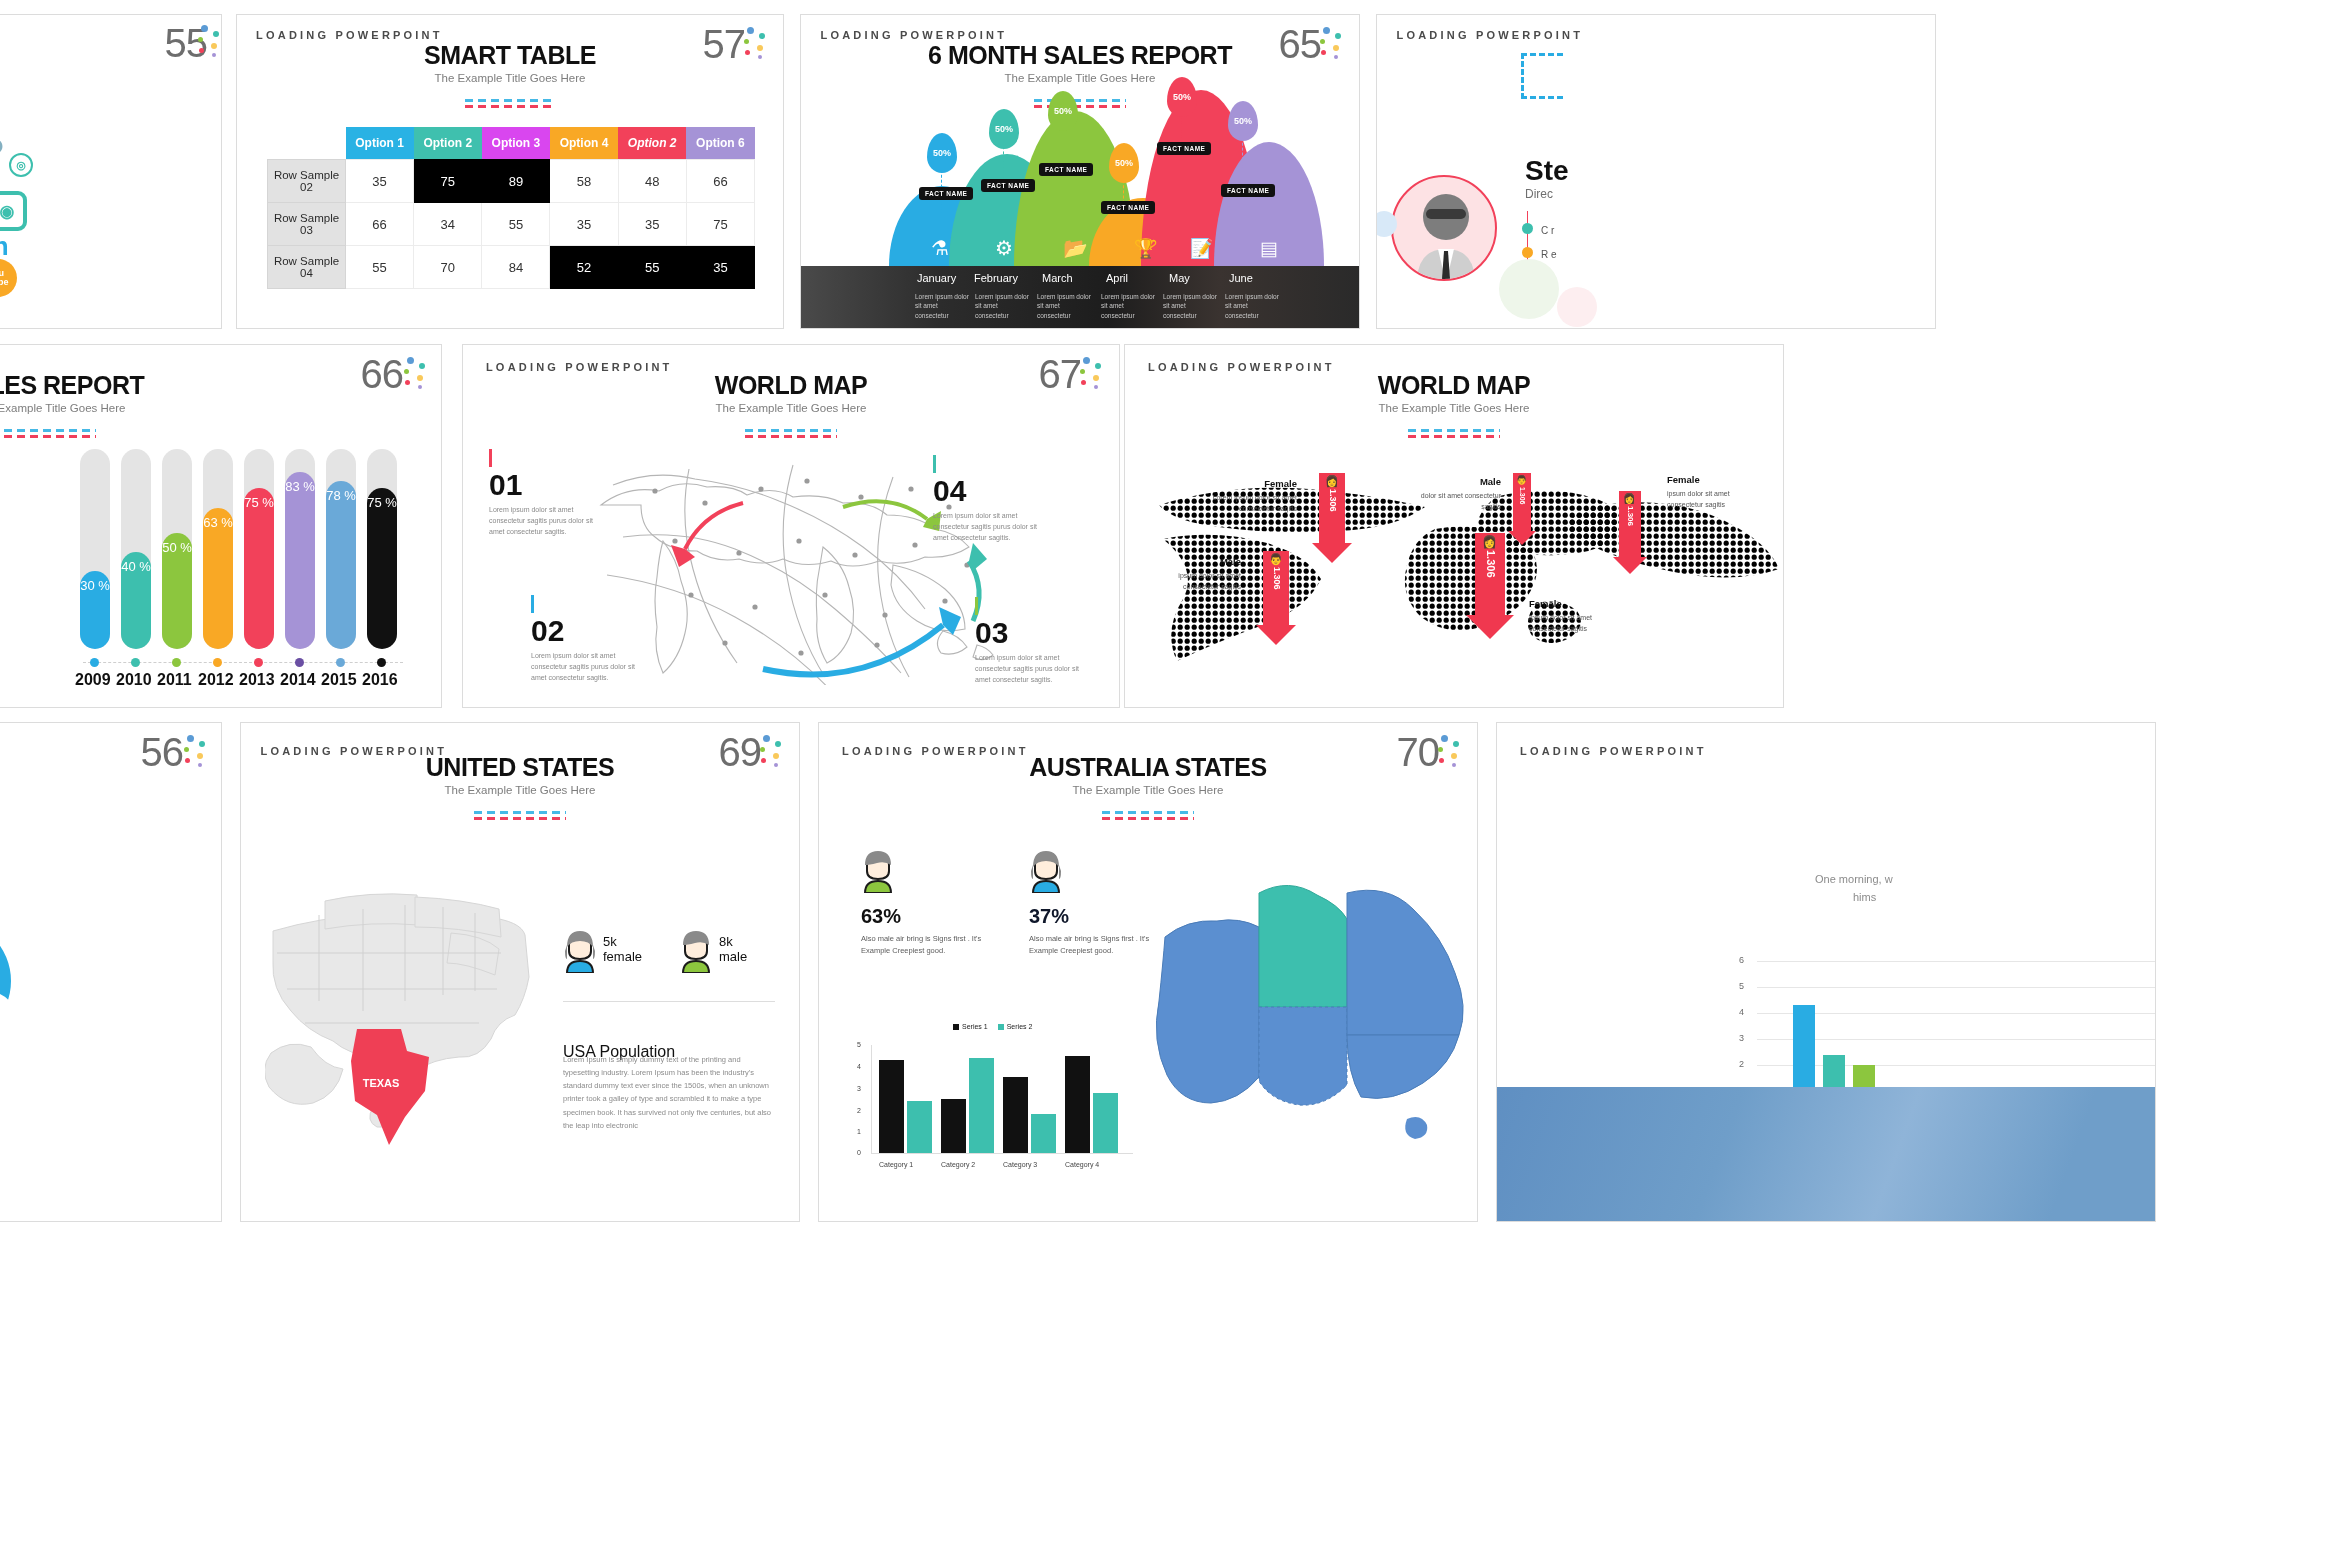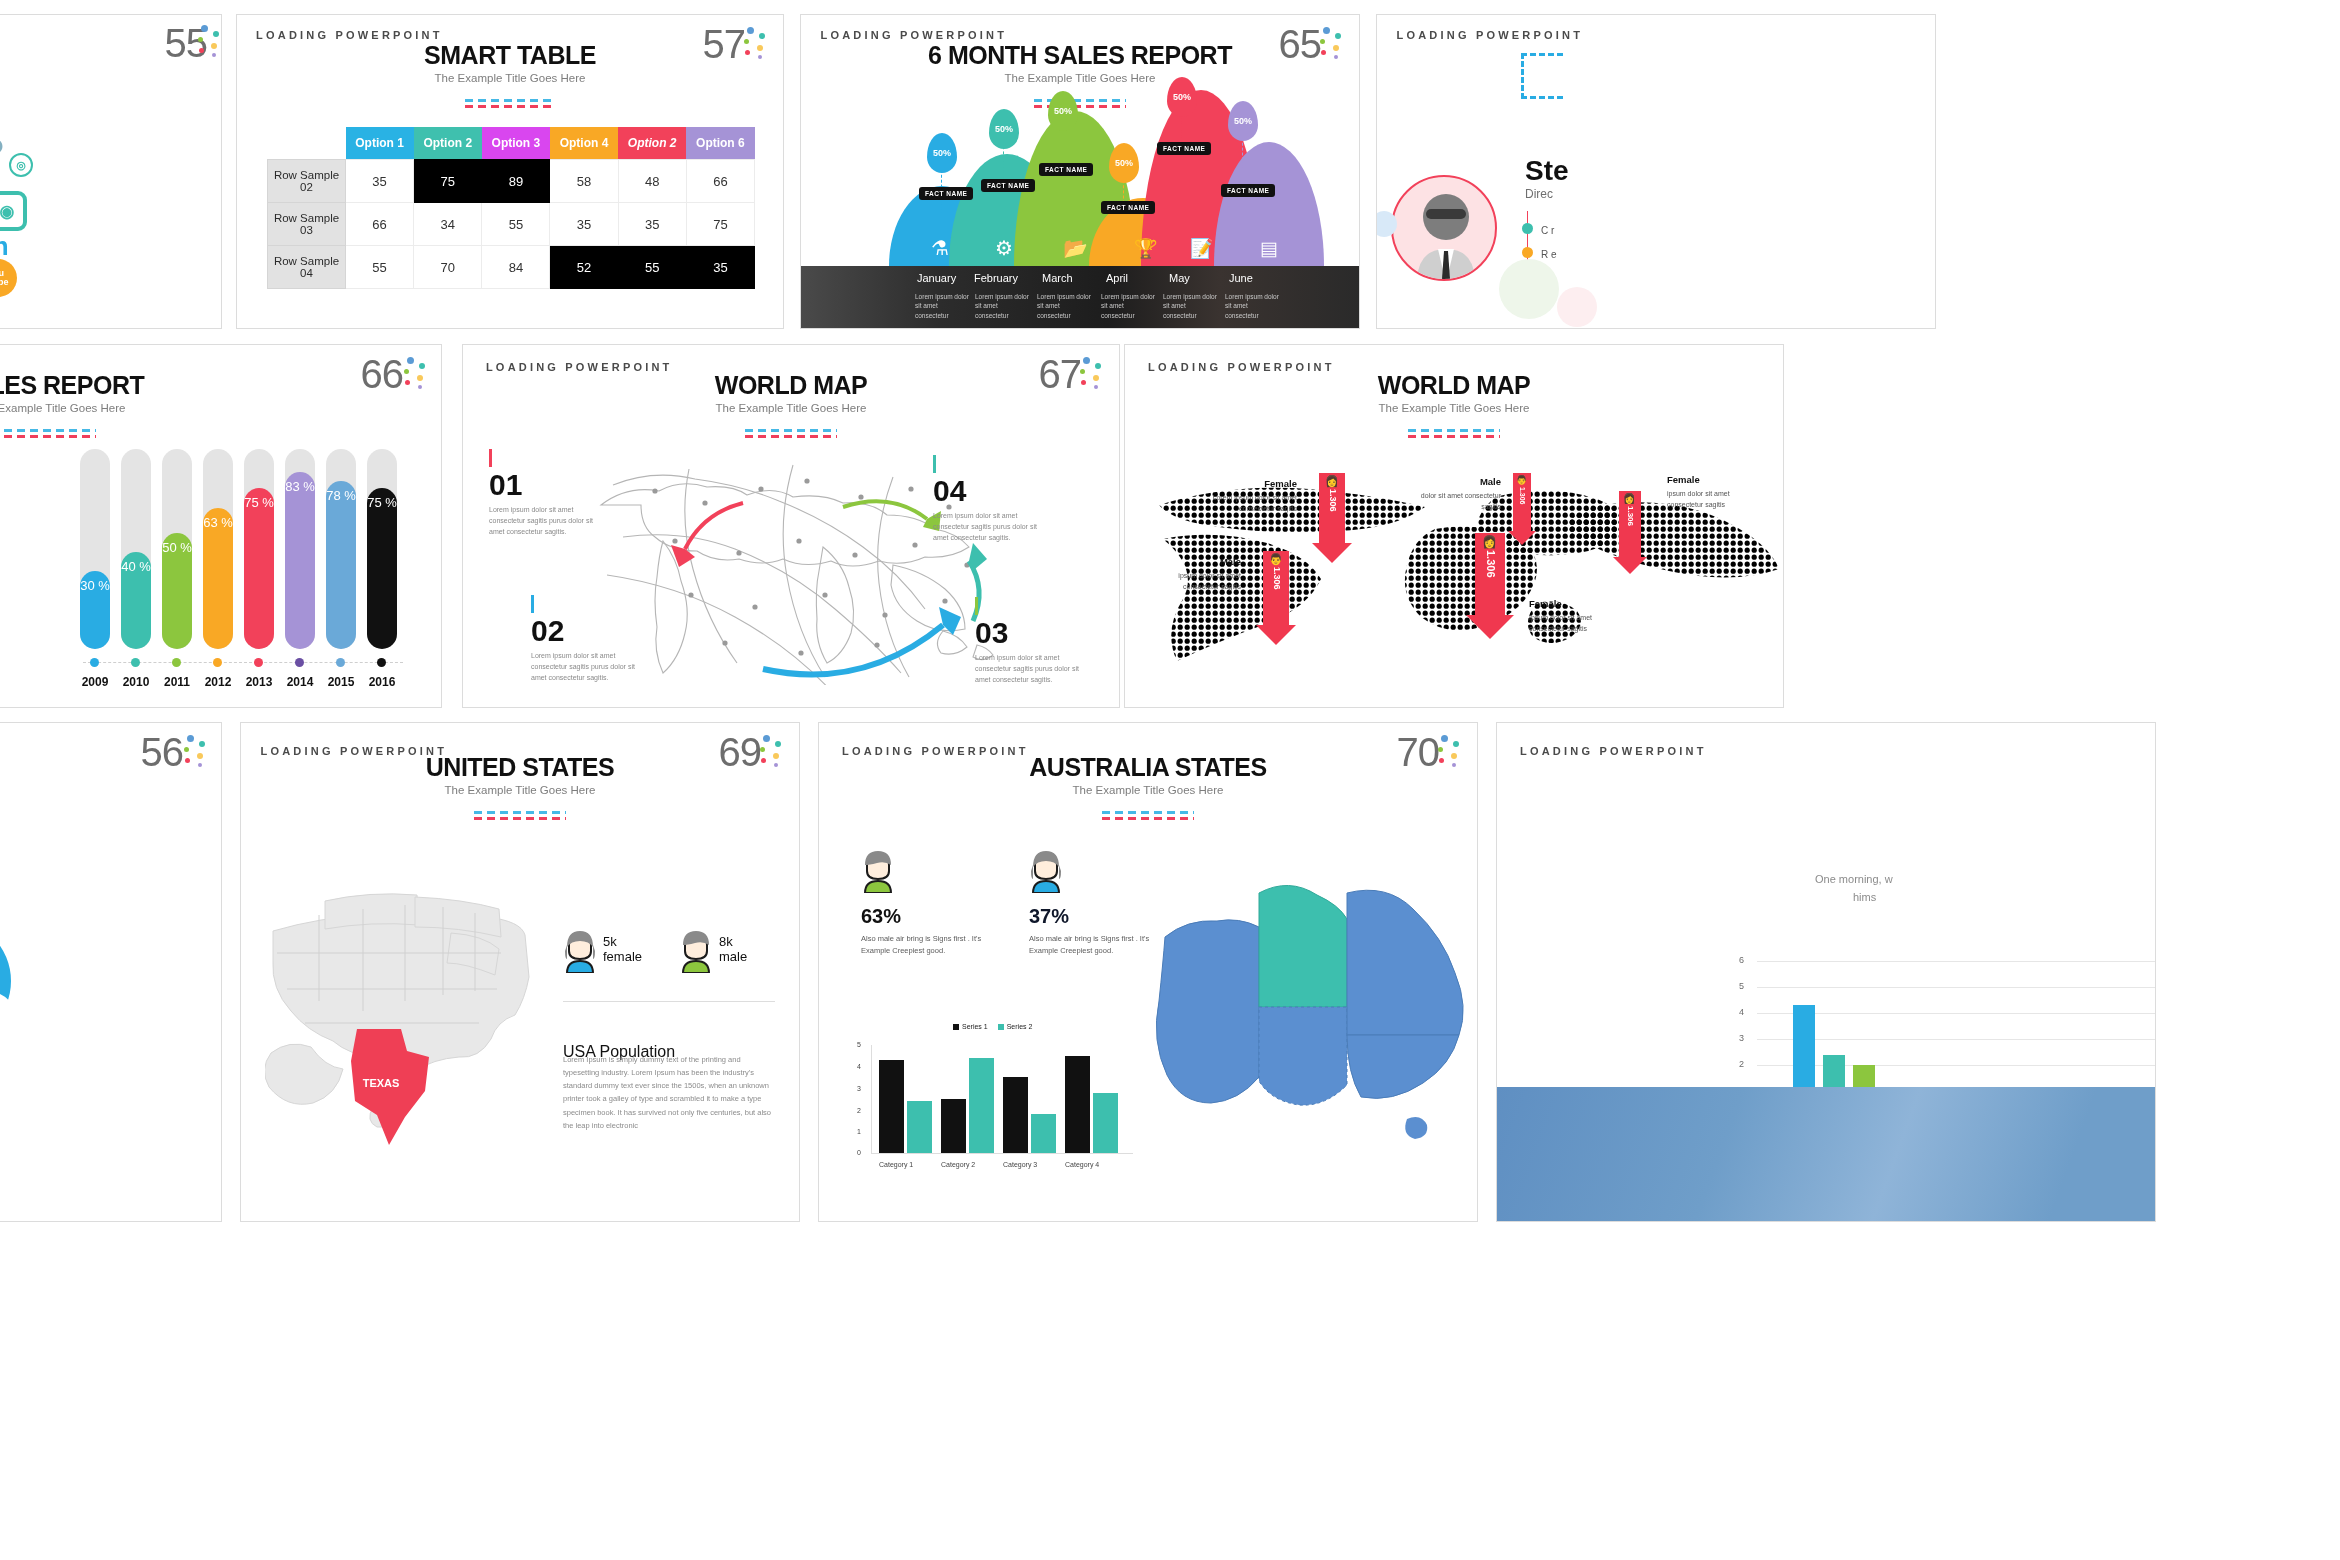--- a/index.html
+++ b/index.html
@@ -53,21 +53,21 @@
   .mon { position:absolute; color:#fff; font-size:11px; }
   .monsub { position:absolute; color:#c9c9c9; font-size:6.5px; line-height:1.45; width:58px; }
 
   
   .bartrack { position:absolute; bottom:0; width:30px; background:#e4e4e4; border-radius:15px; }
   .barfill { position:absolute; bottom:0; width:30px; border-radius:15px; color:#fff;
              font-size:13px; text-align:center; padding-top:8px; line-height:1.05; }
   .tline { position:absolute; height:1px; border-top:1px dashed #cfcfcf; }
   .tdot { position:absolute; width:9px; height:9px; border-radius:50%; }
   .tdot:after{ content:""; position:absolute; inset:-3px; border-radius:50%; opacity:.25; }
-  .yr { position:absolute; font-size:12px; font-weight:700; color:#111; text-align:center; width:40px; }
+  .yr { position:absolute; font-size:16px; font-weight:700; color:#111; width:40px; }
 
   
   .numblock { position:absolute; width:120px; }
   .numblock .bar { width:3px; height:18px; display:block; margin-bottom:3px; }
   .numblock .n { font-size:30px; font-weight:900;
       font-family:"Liberation Sans Narrow","Liberation Sans",sans-serif; color:#111; line-height:1; }
   .numblock p { font-size:7px; color:#8a8a8a; line-height:1.6; margin-top:4px; }
 
   .arrowpin { position:absolute; width:26px; }
   .arrowpin .shaft { background:#f0384f; width:26px; display:flex; flex-direction:column;

